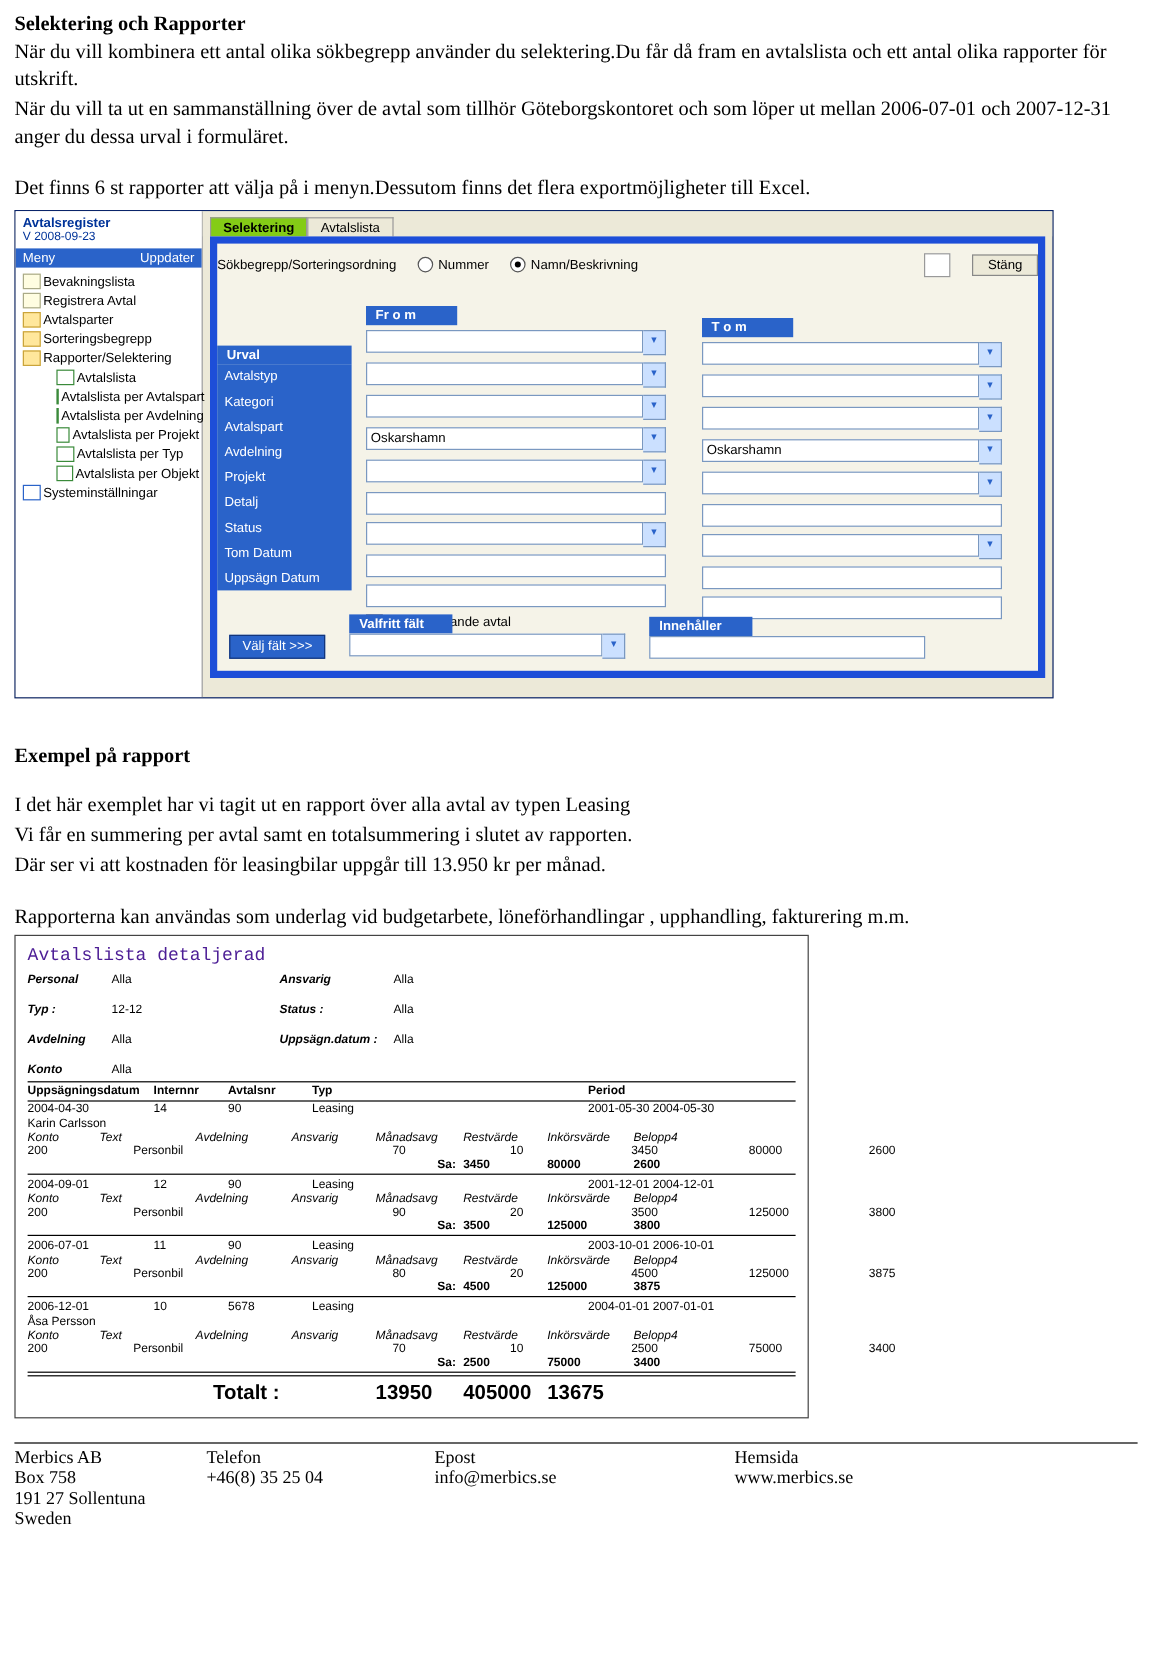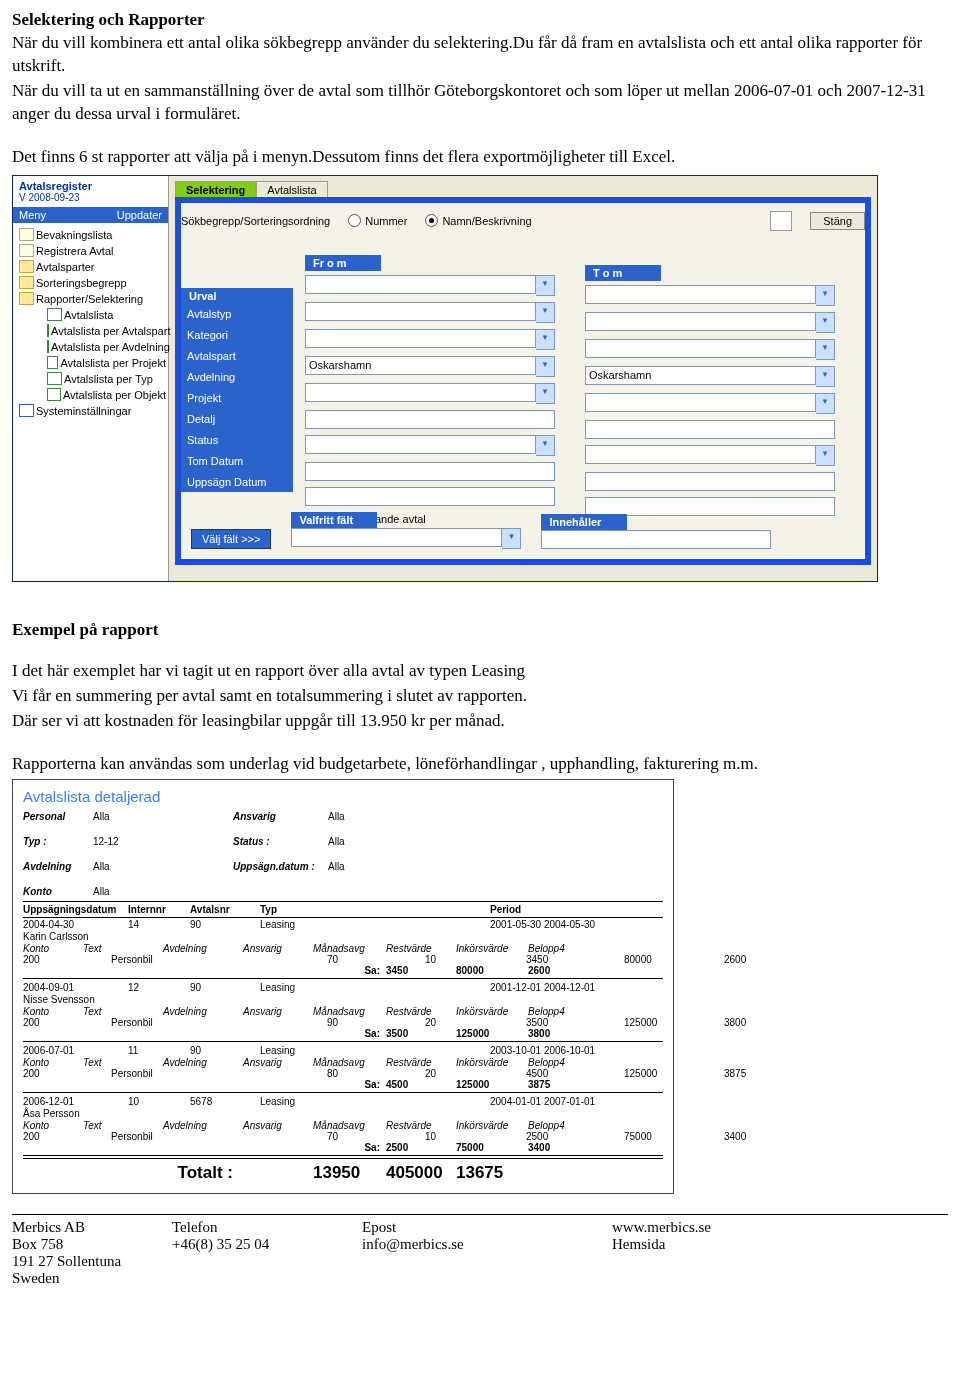--- a/index.html
+++ b/index.html
@@ -85,21 +85,21 @@
   .app1 .chkrow { display:flex; align-items:center; gap:4px; }
   .app1 .chk { width:12px; height:12px; border:1px solid #555; background:#fff; }
   .app1 .bottomsec { position:absolute; left:10px; right:10px; bottom:10px; display:flex; align-items:flex-end; gap:20px; }
   .app1 .bluebtn { background:#2a63c9; color:#fff; border:1px solid #13357b; padding:3px 10px; font-size:11px; }
 
   
   .report {
     width:640px; border:1px solid #444; background:#fff; font-family: Tahoma, Arial, sans-serif;
     padding:6px 10px 10px 10px; margin-top:4px;
   }
-  .report .rtitle { font-size:15px; color:#3b82f6; margin:2px 0 6px 0; font-family:Liberation Sans, sans-serif; }
+  .report .rtitle { font-size:15px; color:#4c1d95; margin:2px 0 6px 0; font-family:Liberation Mono, monospace; }
   .report .hdrgrid { display:grid; grid-template-columns:70px 140px 95px 80px; font-size:10px; row-gap:14px; }
   .report .hdrgrid .lab { font-weight:bold; font-style:italic; }
   .report .hdrgrid .val { }
   .report .thead { display:grid; grid-template-columns:105px 62px 70px 100px 130px 1fr; font-size:10px; font-weight:bold; border-top:1.5px solid #000; border-bottom:1.5px solid #000; padding:2px 0; margin-top:4px; }
   .report .group { font-size:10px; }
   .report .grow1 { display:grid; grid-template-columns:105px 62px 70px 100px 130px 1fr; padding:1px 0; }
   .report .gname { padding:0 0 1px 0; }
   .report .cols7 { display:grid; grid-template-columns:60px 80px 80px 70px 73px 70px 72px 55px; font-style:italic; }
   .report .vals7 { display:grid; grid-template-columns:60px 80px 80px 70px 73px 70px 72px 55px;gap:28px; }
   .report .sum7 { display:grid; grid-template-columns:60px 80px 80px 70px 73px 70px 72px 55px; font-weight:bold; }
@@ -400,21 +400,20 @@
       </div>
       <div class="group">
         <div class="grow1">
           <div>2004-09-01</div>
           <div>12</div>
           <div>90</div>
           <div>Leasing</div>
           <div></div>
           <div>2001-12-01 2004-12-01</div>
         </div>
-        <div class="gname">Nisse Svensson</div>
         <div class="cols7">
           <div>Konto</div>
           <div>Text</div>
           <div>Avdelning</div>
           <div>Ansvarig</div>
           <div>Månadsavg</div>
           <div>Restvärde</div>
           <div>Inkörsvärde</div>
           <div>Belopp4</div>
         </div>
@@ -545,16 +544,16 @@
   </div>
   <div>
     <div>Telefon</div>
     <div>+46(8) 35 25 04</div>
   </div>
   <div>
     <div>Epost</div>
     <div>info@merbics.se</div>
   </div>
   <div>
+    <div>Hemsida</div>
     <div>www.merbics.se</div>
-    <div>Hemsida</div>
   </div>
 </div>
 
 </body></html>

